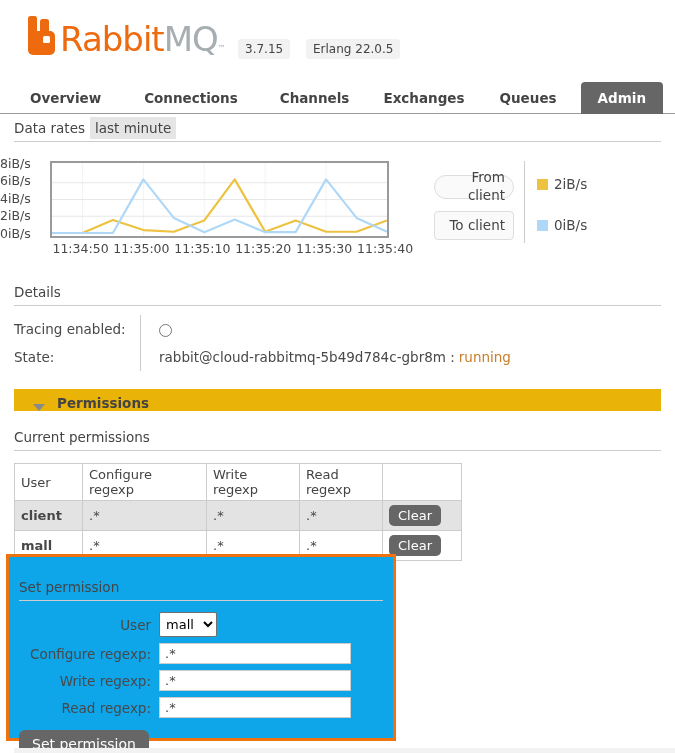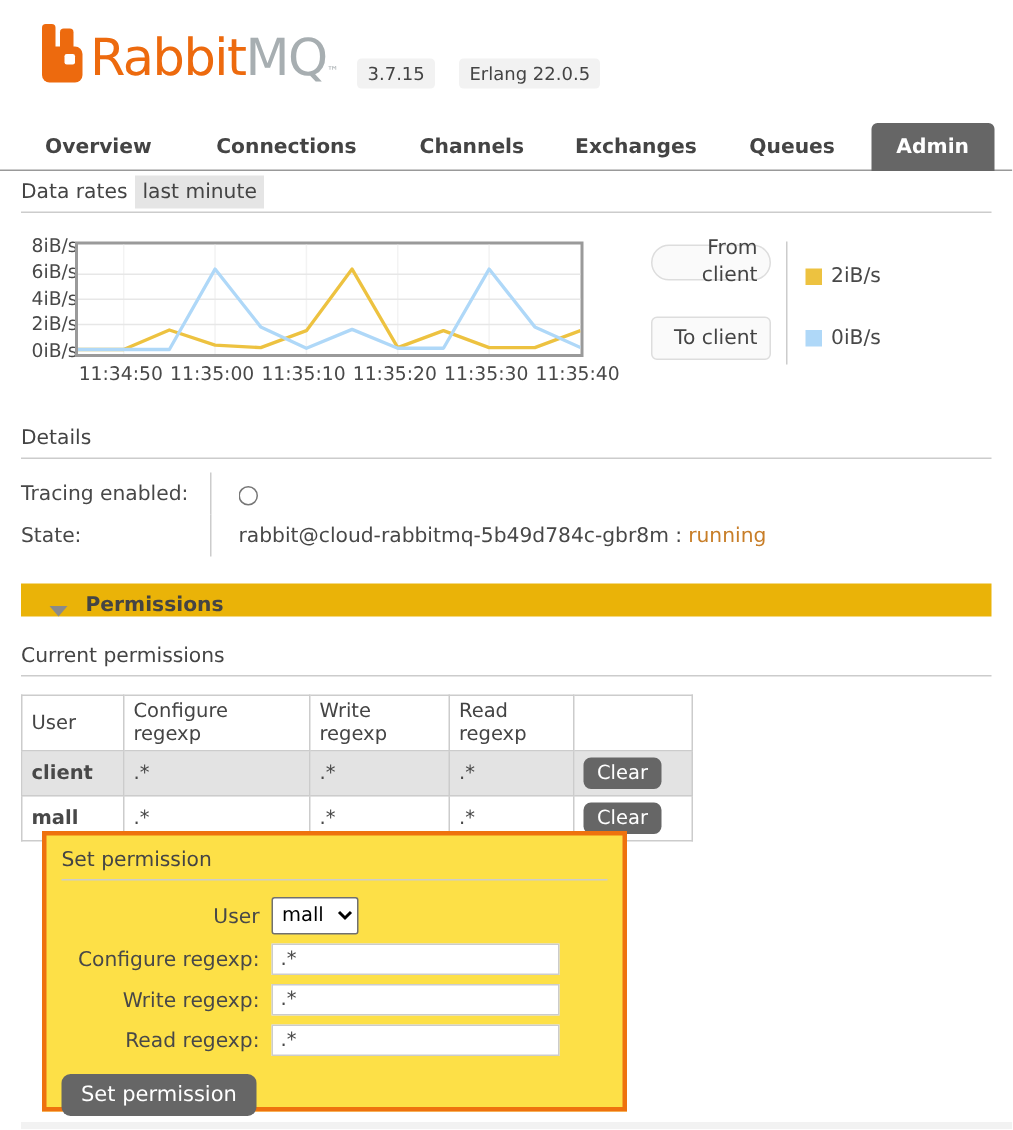--- a/index.html
+++ b/index.html
@@ -33,32 +33,32 @@
 
   
   .datarates-head { position: absolute; left: 14px; top: 120px; font-size: 13.5px; color: #444; }
   .range-chip { background: #e5e5e5; padding: 3px 5px; margin-left: 5px; cursor: pointer; }
   .rule { position: absolute; left: 14px; right: 14px; border-top: 1px solid #ccc; }
   .rule.under-datarates { top: 141px; }
 
   
   .y-axis { position: absolute; left: 0; top: 158px; width: 45px; height: 82px;
             display: flex; flex-direction: column; justify-content: space-between; }
-  .y-axis div { font-size: 12.5px; text-align: left; line-height: 1; color: #484848; padding-left: 21px; }
+  .y-axis div { font-size: 12.5px; text-align: left; line-height: 1; color: #484848; }
   .plot { position: absolute; left: 50px; top: 161px; width: 339px; height: 77px;
           border: 2px solid #9a9a9a; background: #fff; }
   .plot svg { display: block; width: 335px; height: 73px; }
   .x-axis { position: absolute; left: 50px; top: 241px; width: 380px; height: 16px; }
   .x-axis span { position: absolute; width: 56px; text-align: center; font-size: 12.5px; color: #484848; }
 
   .side-btn { position: absolute; left: 434px; width: 80px; background: #fafafa;
               border: 1px solid #ddd; border-radius: 4px; display: flex; align-items: center;
               justify-content: flex-end; text-align: right; padding-right: 8px;
               font-size: 13.5px; color: #444; line-height: 1.3; cursor: pointer; }
-  .side-btn.from { top: 163px; height: 24px; border-radius: 17px; }
+  .side-btn.from { top: 175px; height: 24px; border-radius: 17px; }
   .side-btn.to   { top: 211px; height: 29px; }
   .legend-divider { position: absolute; left: 524px; top: 161px; height: 82px; border-left: 1px solid #ccc; }
   .legend-item { position: absolute; left: 537px; display: flex; align-items: center; font-size: 13.5px; }
   .legend-item .sw { width: 11px; height: 11px; margin-right: 6px; display: inline-block; }
   .legend-item.l0 { top: 176px; }
   .legend-item.l1 { top: 217px; }
 
   
   .section-h { position: absolute; left: 14px; right: 14px; font-size: 13.5px; color: #444;
                padding-bottom: 5px; border-bottom: 1px solid #ccc; }
@@ -84,22 +84,22 @@
   table.perm th, table.perm td { border: 1px solid #ccc; text-align: left; }
   table.perm th { font-weight: normal; padding: 3px 6px; background: #fff; color: #444; }
   table.perm td { padding: 4px 6px; height: 30px; }
   tr.row-odd td { background: #e3e3e3; }
   tr.row-even td { background: #fff; }
   td.uname { font-weight: bold; }
   .gbtn { background: #666; color: #fff; border: none; border-radius: 5px;
           font-family: "DejaVu Sans", sans-serif; font-size: 13px; padding: 3px 9px; cursor: pointer; }
 
   
-  .sp-panel { position: absolute; left: 28px; top: 554px; width: 390px; height: 187px;
-              border: 3px solid #ee720e; padding: 8px 10px; background: #fde047; }
+  .sp-panel { position: absolute; left: 6px; top: 554px; width: 390px; height: 187px;
+              border: 3px solid #ee720e; padding: 22px 10px; background: #0ea5e9; }
   .sp-title { font-size: 13.5px; color: #444; padding-bottom: 5px; border-bottom: 1px solid #ccc; }
   .f-row { display: flex; align-items: center; margin-top: 6px; }
   .f-row.first { margin-top: 11px; }
   .f-row .flbl { width: 140px; text-align: right; padding-right: 8px; font-size: 13.5px; }
   .f-row select { width: 58px; height: 25px; border: 1px solid #707070; border-radius: 2px;
                   font-family: "DejaVu Sans", sans-serif; font-size: 13px; background: #fff; padding-left: 2px; }
   .f-row input[type=text] { width: 192px; height: 21px; border: 1px solid #ccc;
                   font-family: "DejaVu Sans", sans-serif; font-size: 13px; padding: 1px 5px; color: #484848; }
   .sp-submit { margin-top: 12px; background: #666; color: #fff; border: none; border-radius: 6px;
                font-family: "DejaVu Sans", sans-serif; font-size: 14px; padding: 6px 13px; cursor: pointer; }

